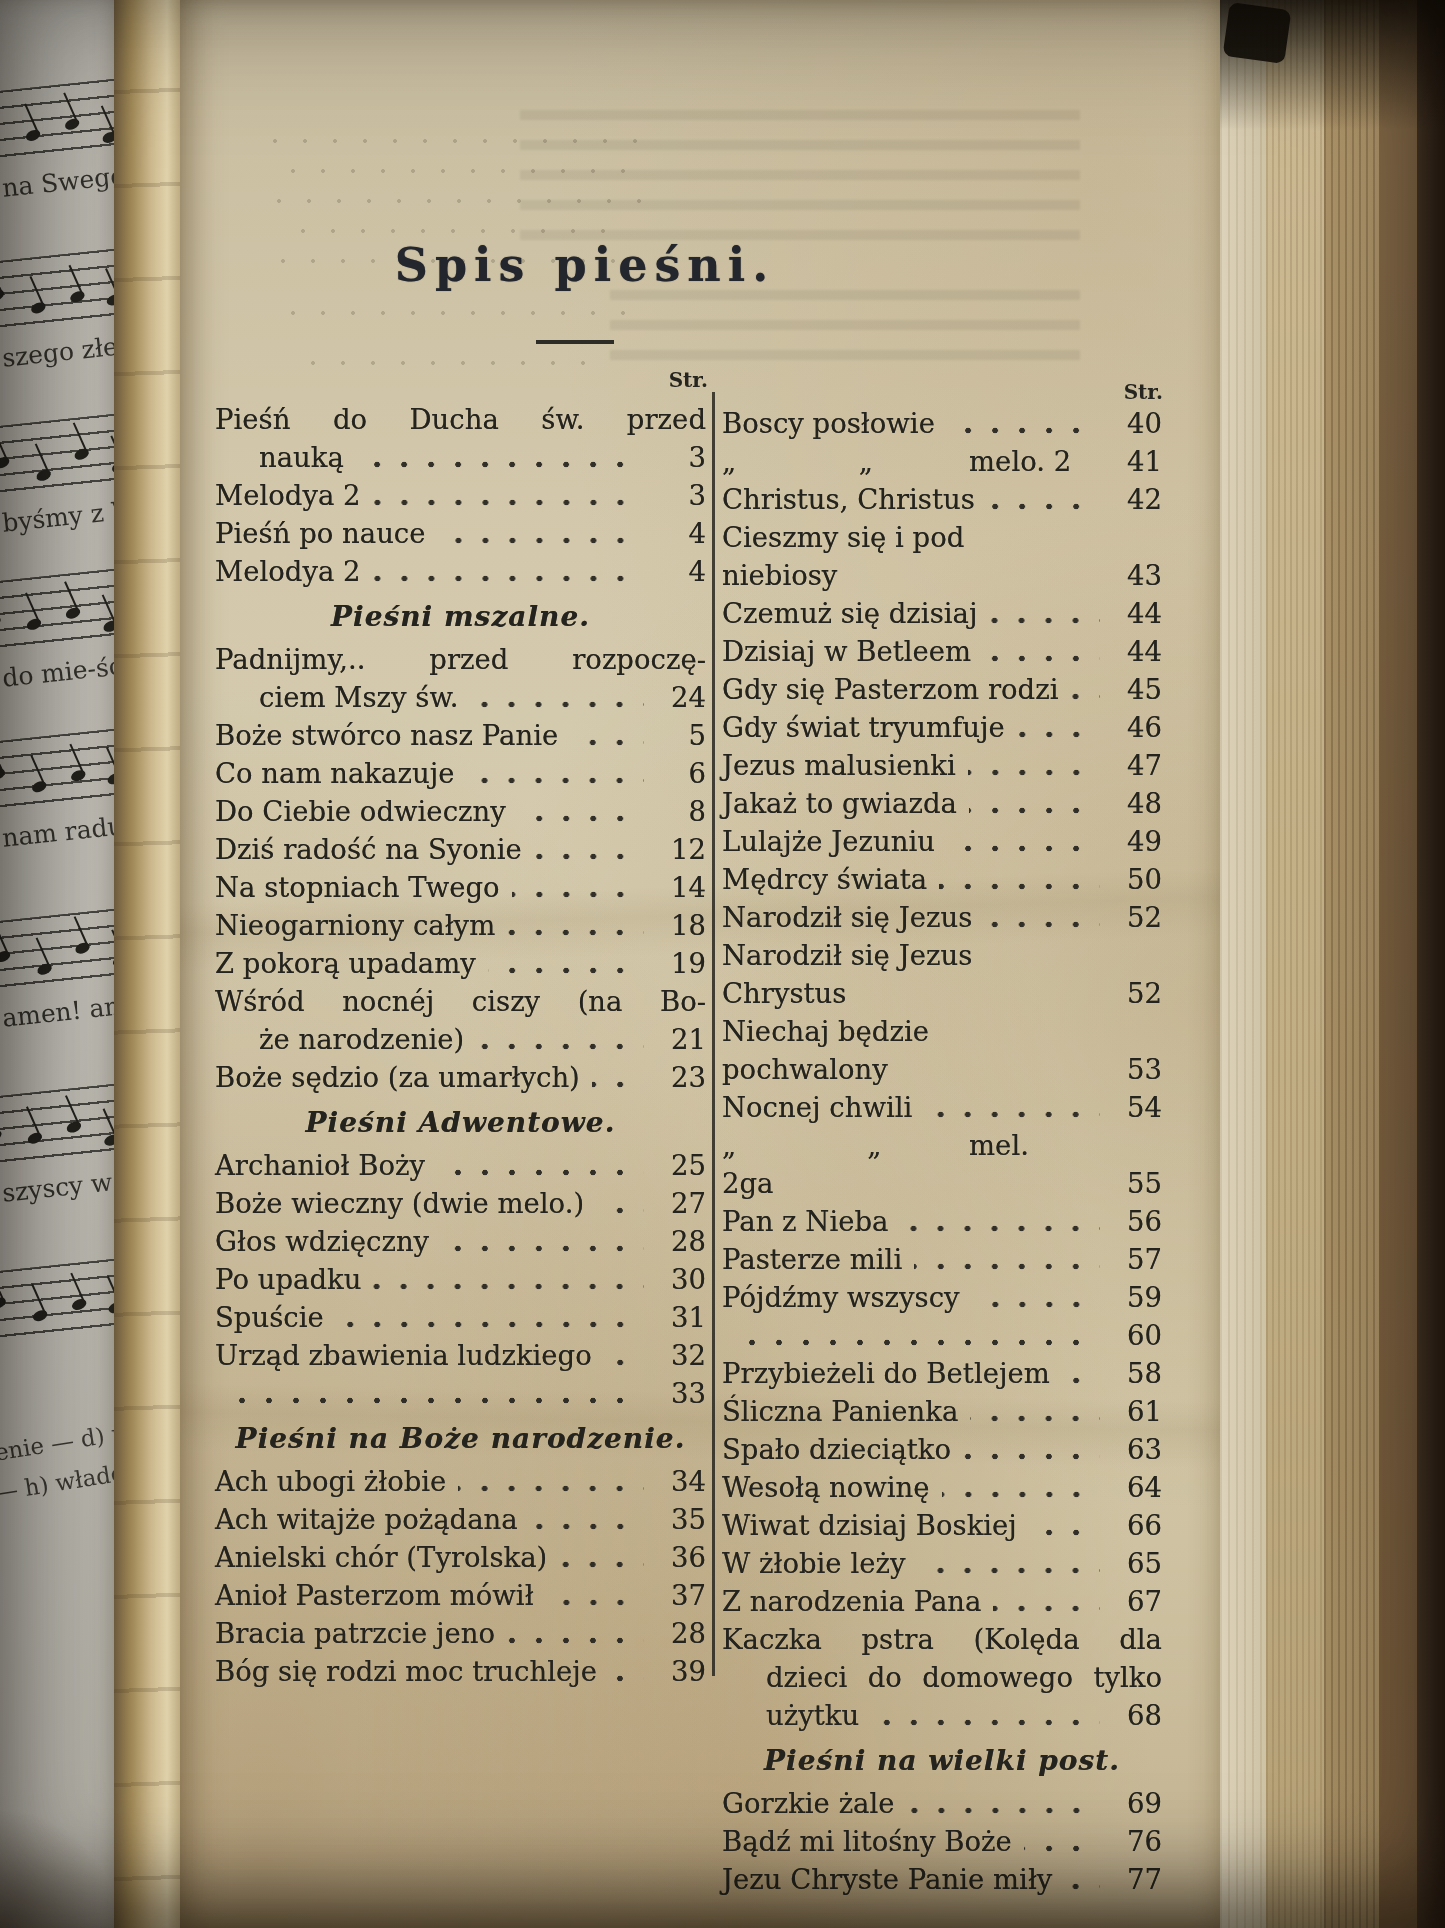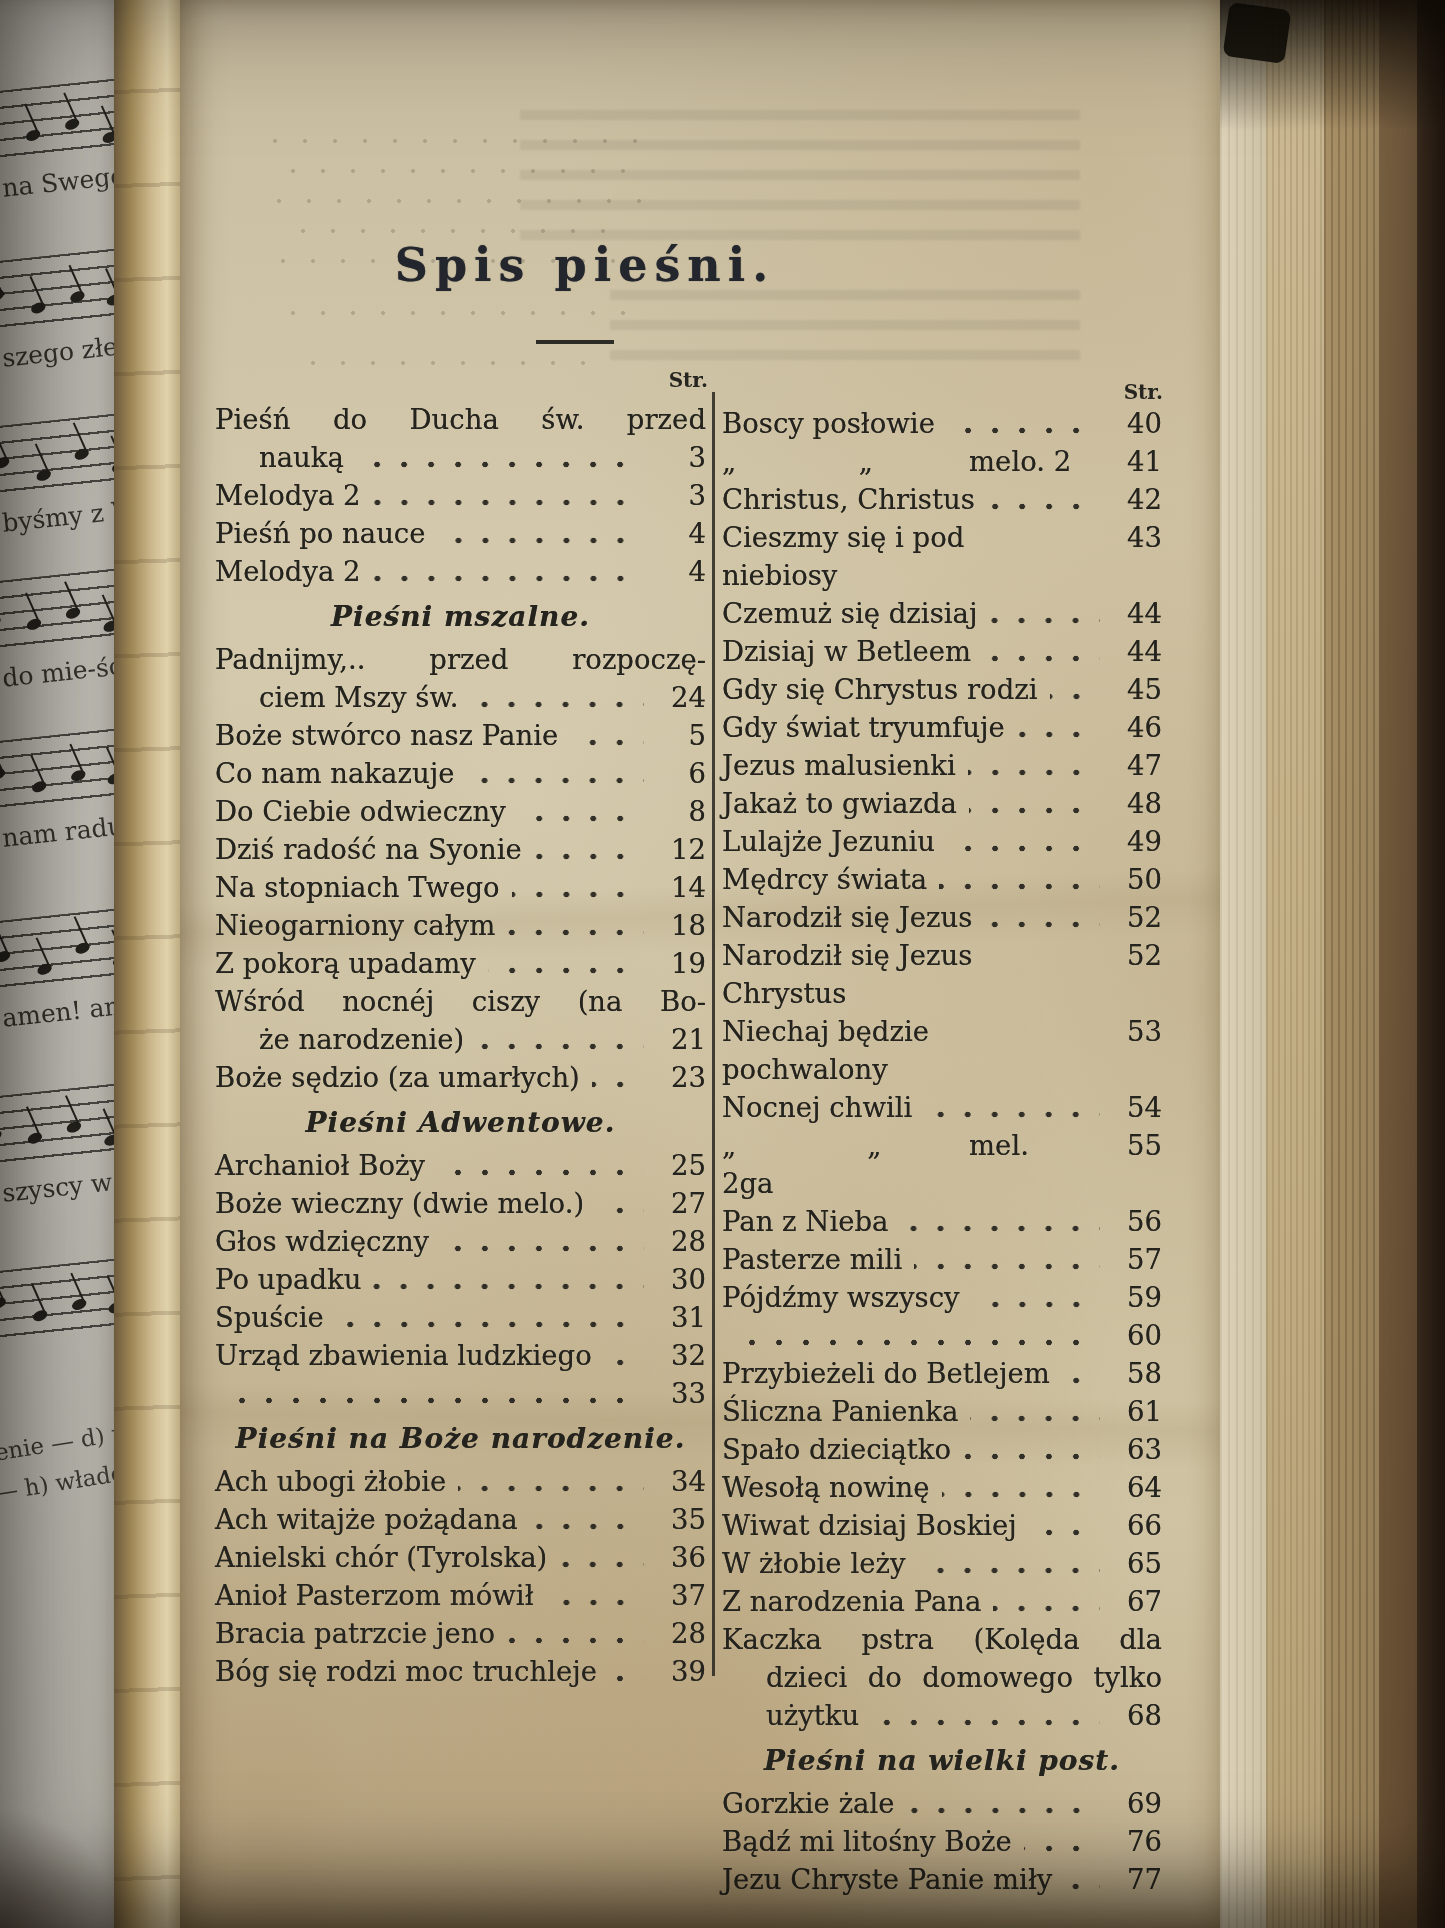--- a/index.html
+++ b/index.html
@@ -61,21 +61,21 @@
   .col{position:absolute;font-size:27.5px;line-height:38px;
      text-shadow:0 0 .6px rgba(40,38,33,.65);}
   .col.left-col{left:35px;top:400px;width:491px;}
   .col.right-col{left:542px;top:404px;width:440px;}
   .section-head{font-size:28px;font-weight:bold;text-align:center;letter-spacing:1px;
      margin:8px 0 4px;font-style:italic;}
   .entry{margin:0;}
   .line{white-space:pre-wrap;}
   .line.mid{text-align:justify;text-align-last:justify;}
   .cont{padding-left:44px;}
-  .row{display:flex;align-items:flex-start;}
+  .row{display:flex;align-items:flex-end;}
   .row .t{white-space:pre-wrap;flex:0 1 auto;}
   .dots{flex:1 1 auto;min-width:8px;height:7px;margin:0 6px 8px 12px;align-self:flex-end;
      background-image:radial-gradient(circle at 3px 3.5px, rgba(36,34,29,.92) 2.5px, transparent 3.1px);
      background-size:27px 7px;background-repeat:repeat-x;background-position:right bottom;}
   .num{flex:0 0 auto;width:56px;text-align:right;}
 
   
   .fore-edge{position:absolute;left:1220px;top:0;width:225px;height:100%;}
   .fe{position:absolute;top:0;height:100%;}
   .fe1{left:0;width:46px;background:
@@ -414,21 +414,21 @@
         </div>
         <div class="entry">
           <div class="row">
             <span class="t">Dzisiaj w Betleem</span>
             <span class="dots"></span>
             <span class="num">44</span>
           </div>
         </div>
         <div class="entry">
           <div class="row">
-            <span class="t">Gdy się Chrystus rodzi</span>
+            <span class="t">Gdy się Pasterzom rodzi</span>
             <span class="dots"></span>
             <span class="num">45</span>
           </div>
         </div>
         <div class="entry">
           <div class="row">
             <span class="t">Gdy świat tryumfuje</span>
             <span class="dots"></span>
             <span class="num">46</span>
           </div>

